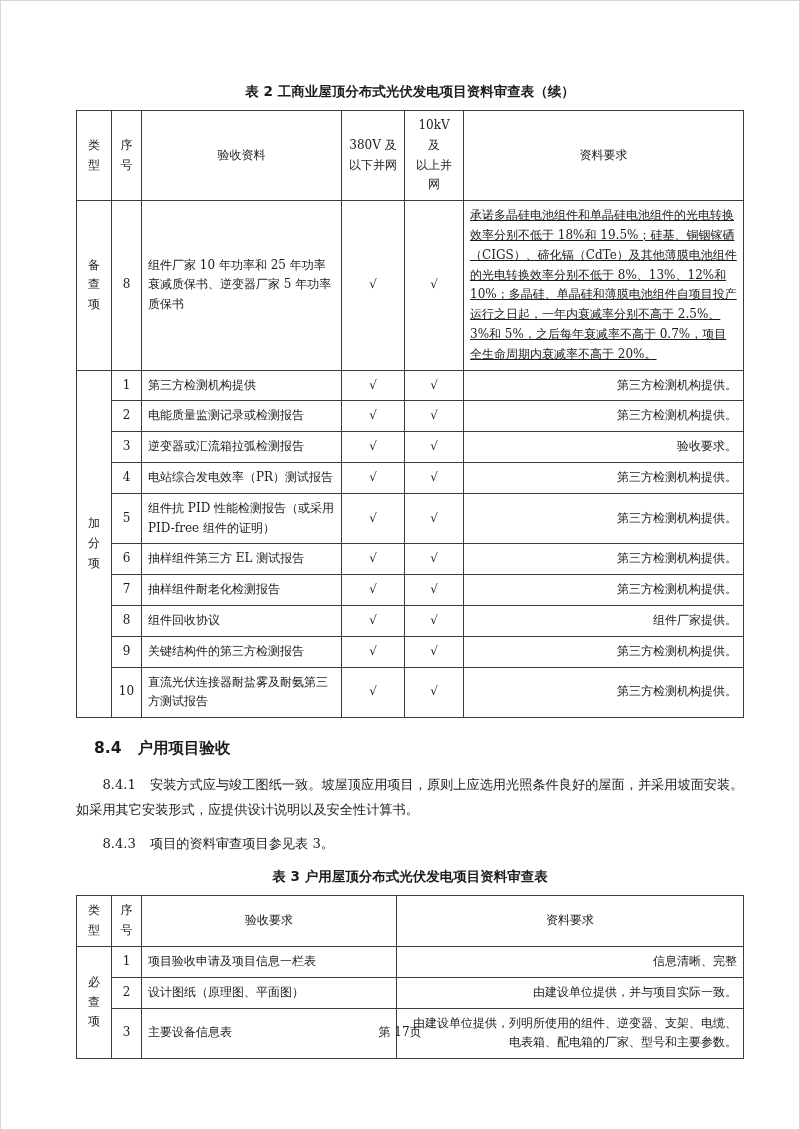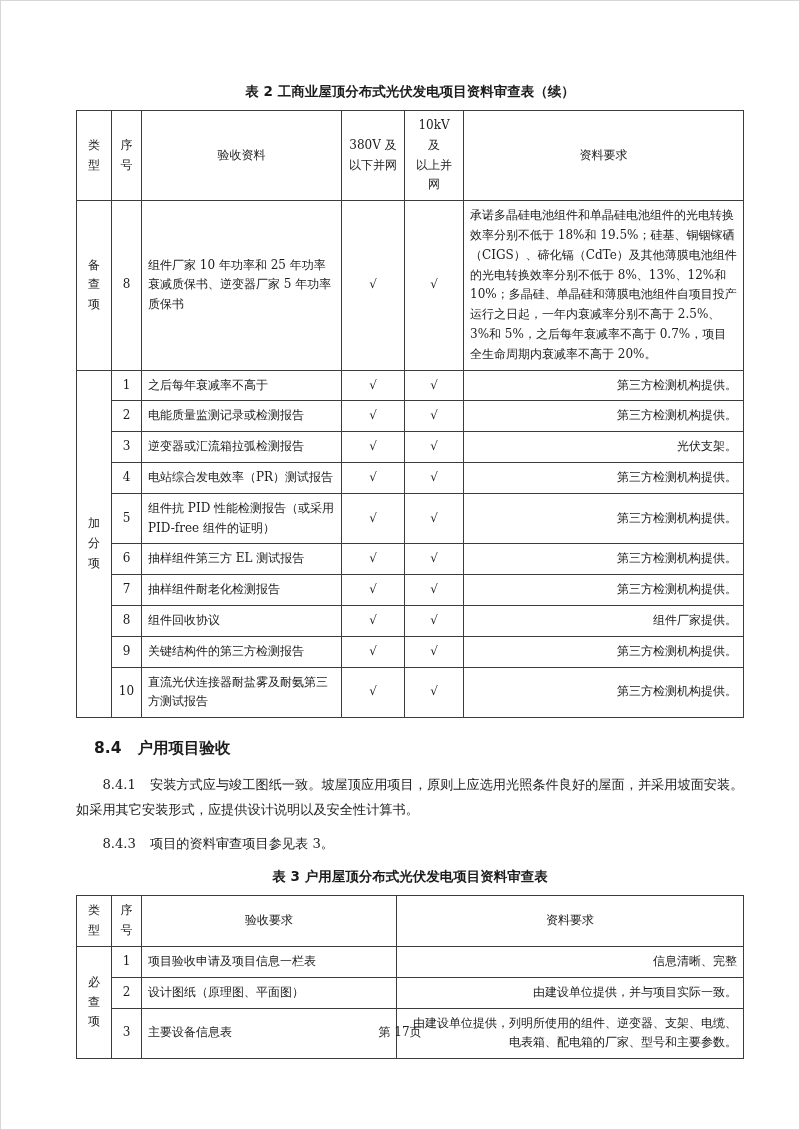--- a/index.html
+++ b/index.html
@@ -36,21 +36,21 @@
     border:1px solid #3c3c3c;
     font-weight:normal;
     padding:5px 6px;
     line-height:1.65;
     vertical-align:middle;
   }
   th.hdr { text-align:center; white-space:pre-line; line-height:1.9; padding:6px 2px; }
   td.c   { text-align:center; }
   td.mat { text-align:left; padding-left:9px; padding-right:6px; }
   td.req { text-align:right; padding-left:9px; padding-right:6px; }
-  td.req-long { text-align:left; line-height:1.54; padding:6px 6px 6px 8px; }
+  td.req-long { text-align:left; line-height:1.54; padding:6px 6px 6px 8px;text-decoration:underline; }
   td.vlabel {
     text-align:center;
     white-space:pre-line;
     line-height:2.3;
     padding:4px 0;
   }
   .col-type { width:35px; }
   .col-no   { width:30px; }
   .col-mat  { width:200px; }
   .col-v380 { width:63px; }
@@ -120,38 +120,38 @@
         <td class="mat">组件厂家 10 年功率和 25 年功率衰减质保书、逆变器厂家 5 年功率质保书</td>
         <td class="c">√</td>
         <td class="c">√</td>
         <td class="req-long">承诺多晶硅电池组件和单晶硅电池组件的光电转换效率分别不低于 18%和 19.5%；硅基、铜铟镓硒（CIGS）、碲化镉（CdTe）及其他薄膜电池组件的光电转换效率分别不低于 8%、13%、12%和 10%；多晶硅、单晶硅和薄膜电池组件自项目投产运行之日起，一年内衰减率分别不高于 2.5%、3%和 5%，之后每年衰减率不高于 0.7%，项目全生命周期内衰减率不高于 20%。</td>
       </tr>
       <tr>
         <td class="vlabel" rowspan="10">加
 分
 项</td>
         <td class="c">1</td>
-        <td class="mat">之后每年衰减率不高于</td>
+        <td class="mat">第三方检测机构提供</td>
         <td class="c">√</td>
         <td class="c">√</td>
         <td class="req">第三方检测机构提供。</td>
       </tr>
       <tr>
         <td class="c">2</td>
         <td class="mat">电能质量监测记录或检测报告</td>
         <td class="c">√</td>
         <td class="c">√</td>
         <td class="req">第三方检测机构提供。</td>
       </tr>
       <tr>
         <td class="c">3</td>
         <td class="mat">逆变器或汇流箱拉弧检测报告</td>
         <td class="c">√</td>
         <td class="c">√</td>
-        <td class="req">光伏支架。</td>
+        <td class="req">验收要求。</td>
       </tr>
       <tr>
         <td class="c">4</td>
         <td class="mat">电站综合发电效率（PR）测试报告</td>
         <td class="c">√</td>
         <td class="c">√</td>
         <td class="req">第三方检测机构提供。</td>
       </tr>
       <tr>
         <td class="c">5</td>

